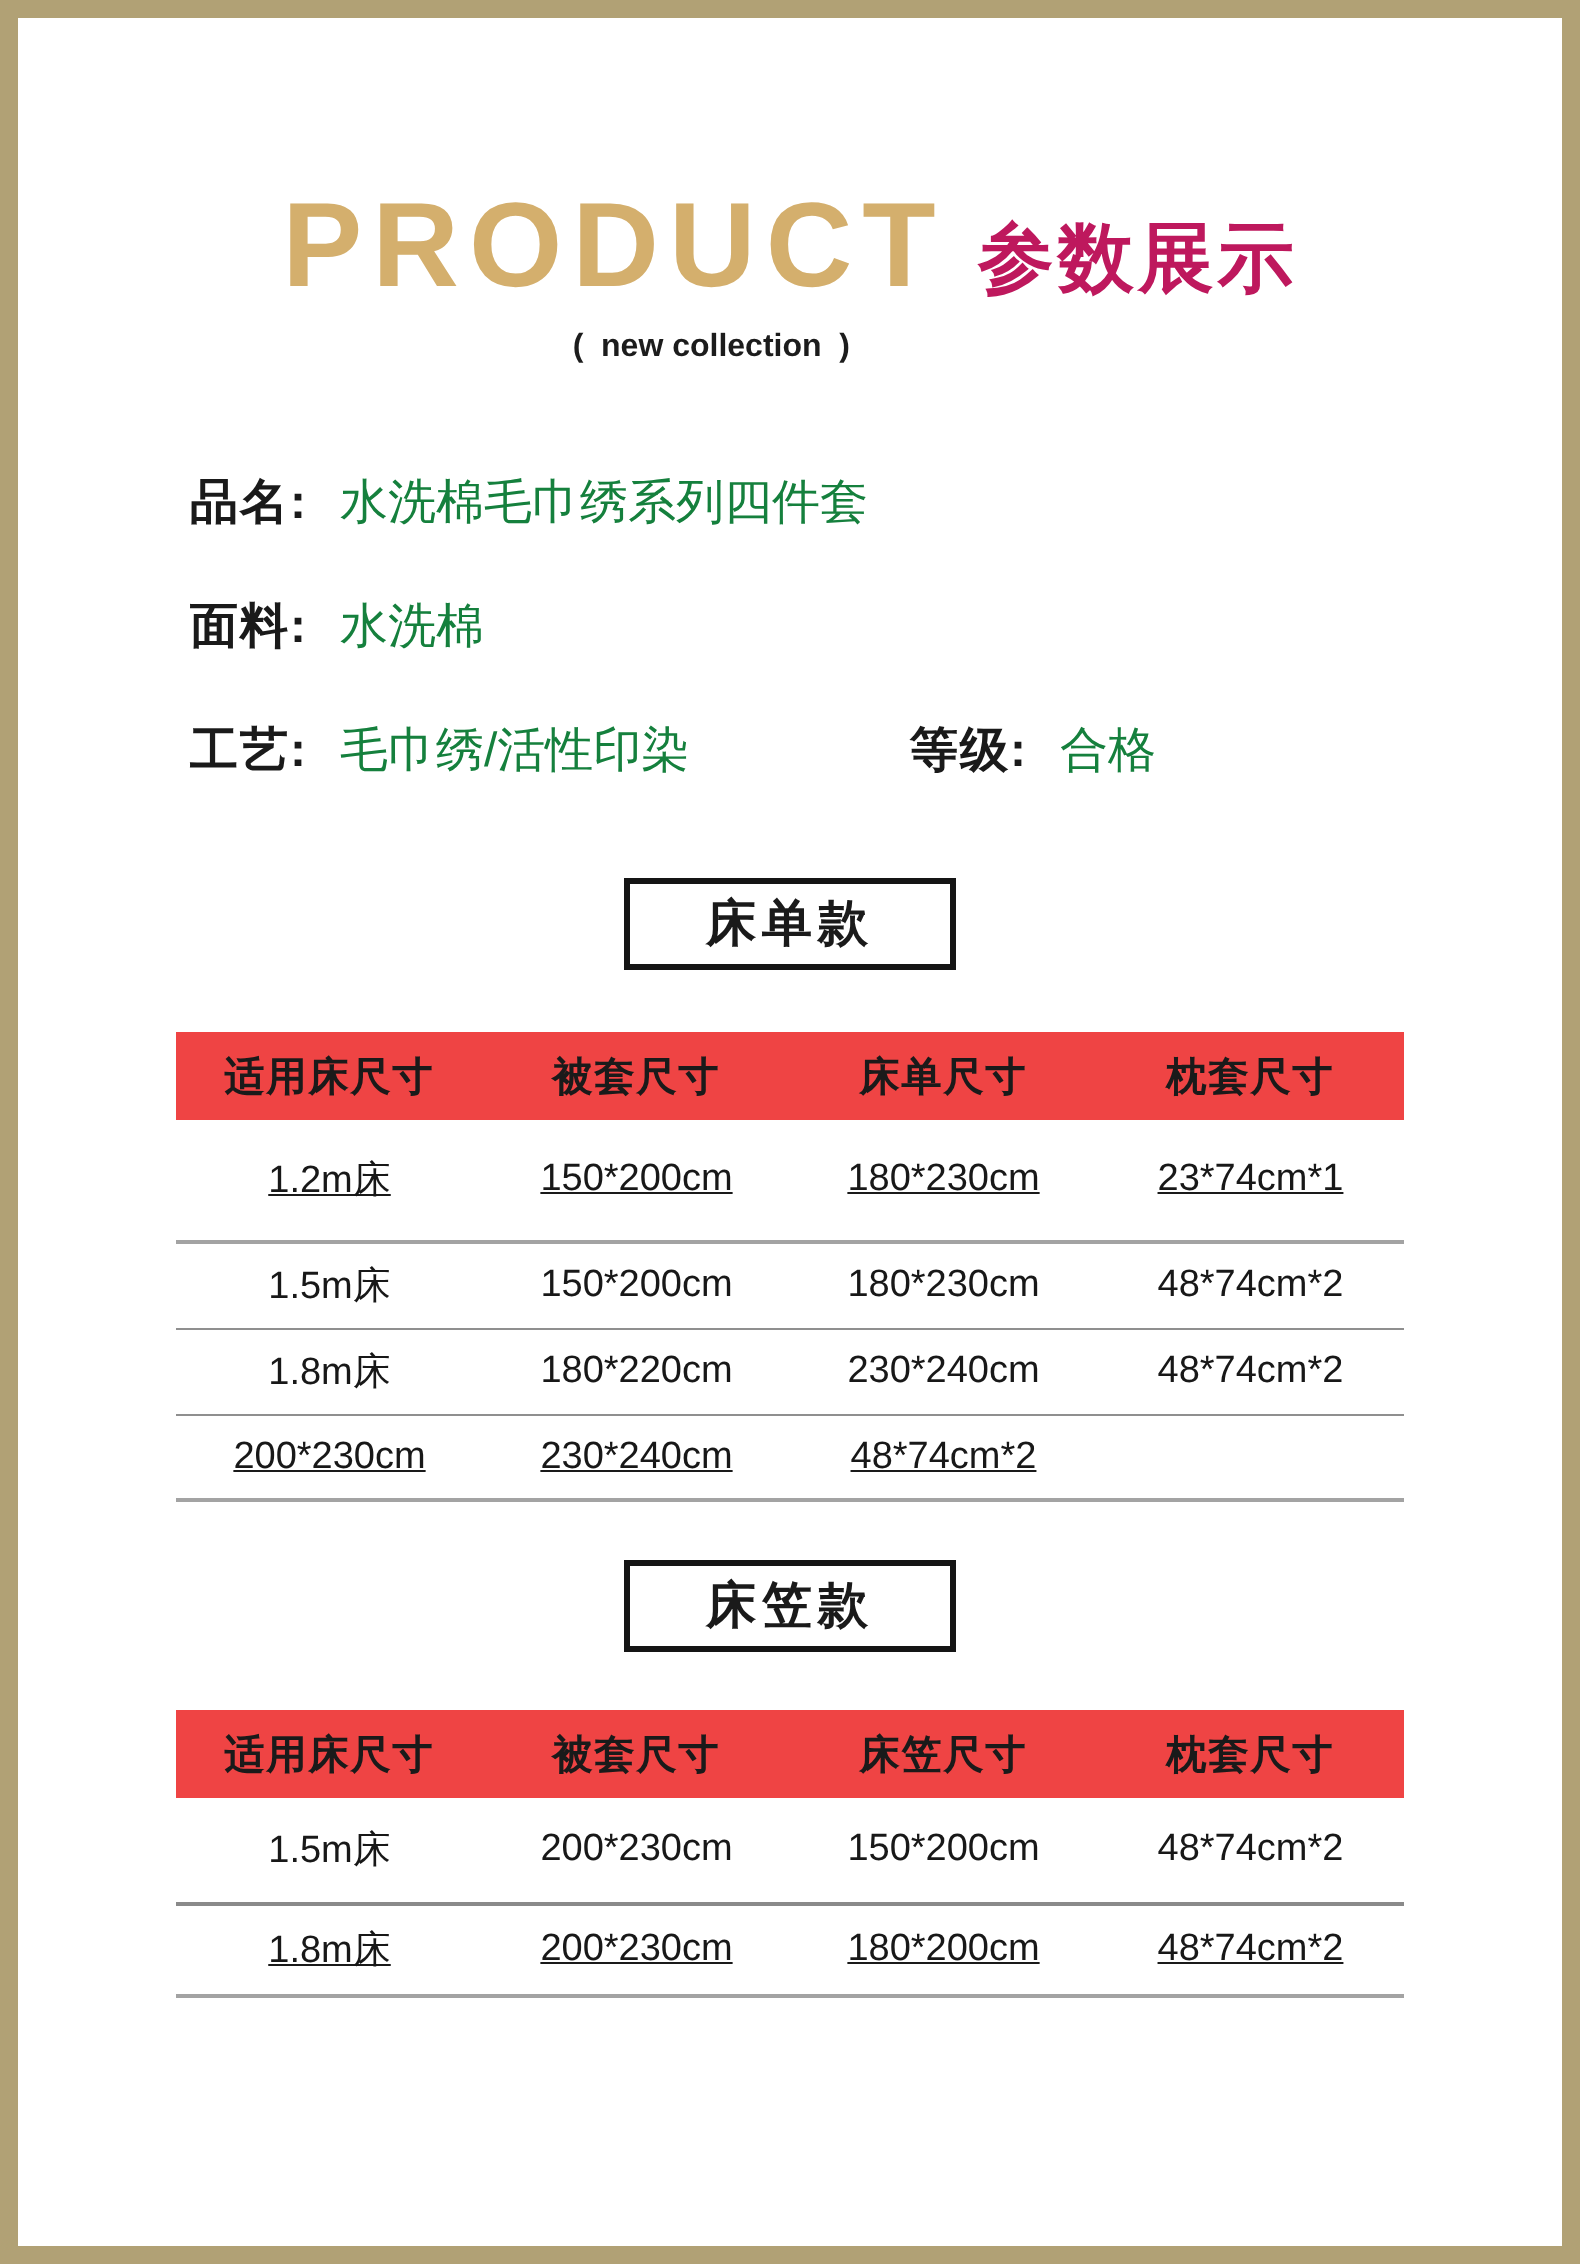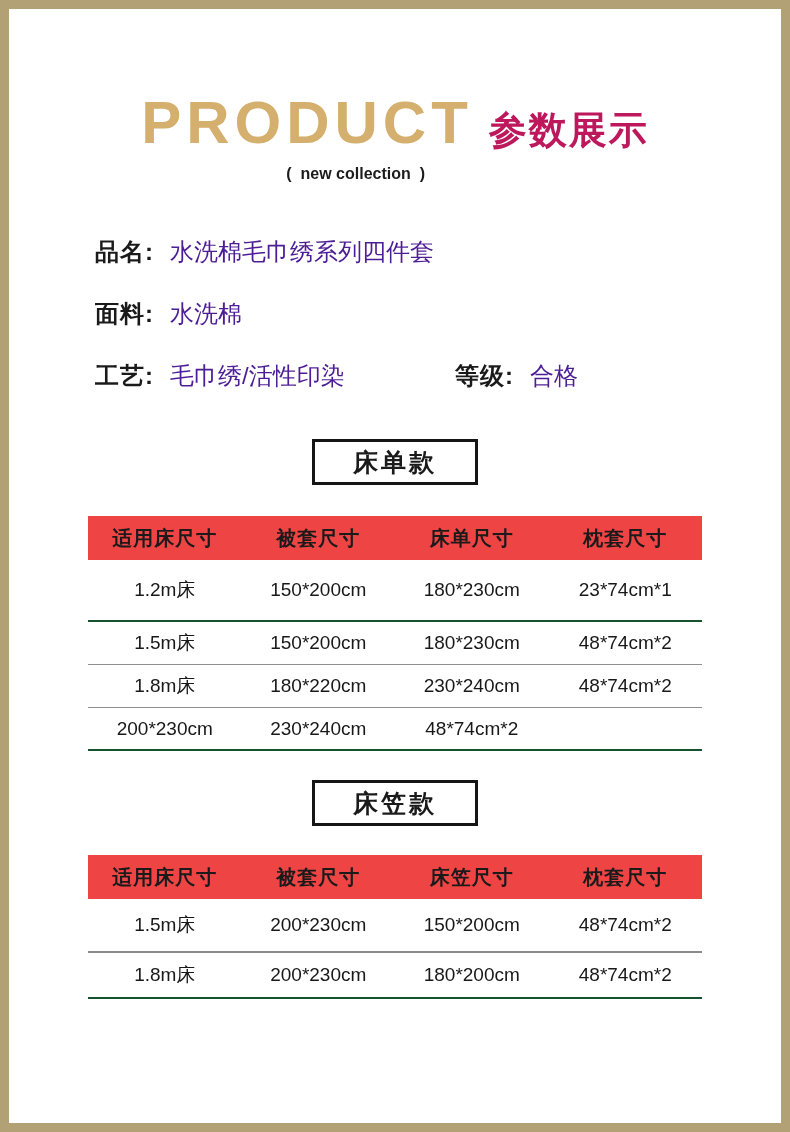--- a/index.html
+++ b/index.html
@@ -27,21 +27,21 @@
   }
   .subtitle {
     width:345px; margin-left:42px; margin-top:8px;
     text-align:center; font-weight:bold; font-size:16px;
     color:#1c1c1c; line-height:22px; white-space:pre;
   }
   
   .specs { margin:52px 0 0 86px; }
   .spec-line { position:relative; font-size:24px; line-height:30px; margin-bottom:32px; }
   .spec-label { font-weight:bold; margin-right:16px; letter-spacing:1px; }
-  .spec-value { font-weight:normal; color:#4c1d95; }
+  .spec-value { font-weight:normal; color:#15803d; }
   .spec-pair2 { position:absolute; left:360px; top:0; }
   
   .section-box {
     width:fit-content; margin:48px auto 0;
     border:3px solid #151515; padding:4px 38px;
     font-size:25px; font-weight:bold; letter-spacing:3px;
     line-height:32px; text-align:center;
   }
   .section-box.second { margin-top:29px; }
   
@@ -50,21 +50,21 @@
   .thead {
     display:flex; align-items:center; height:44px;
     background:#ef4444;
   }
   .th { width:25%; text-align:center; font-weight:bold; font-size:20px; letter-spacing:1px; }
   .tr { display:flex; align-items:center; height:43px; }
   .tr.tall { height:62px; }
   .tr.mid  { height:54px; }
   .tr.mid2 { height:46px; }
   .td { width:25%; text-align:center; font-size:19px; color:#181818; }
-  .sep-dark  { border-bottom:2px solid #14532d; }
+  .sep-dark  { border-bottom:2px solid #a3a3a3;text-decoration:underline; }
   .sep-light { border-bottom:1px solid #8f8f8f; }
   .sep-med   { border-bottom:2px solid #8a8a8a; }
 </style>
 </head>
 <body>
 
 <div class="page">
 
   <div class="header">
     <div class="header-row">

